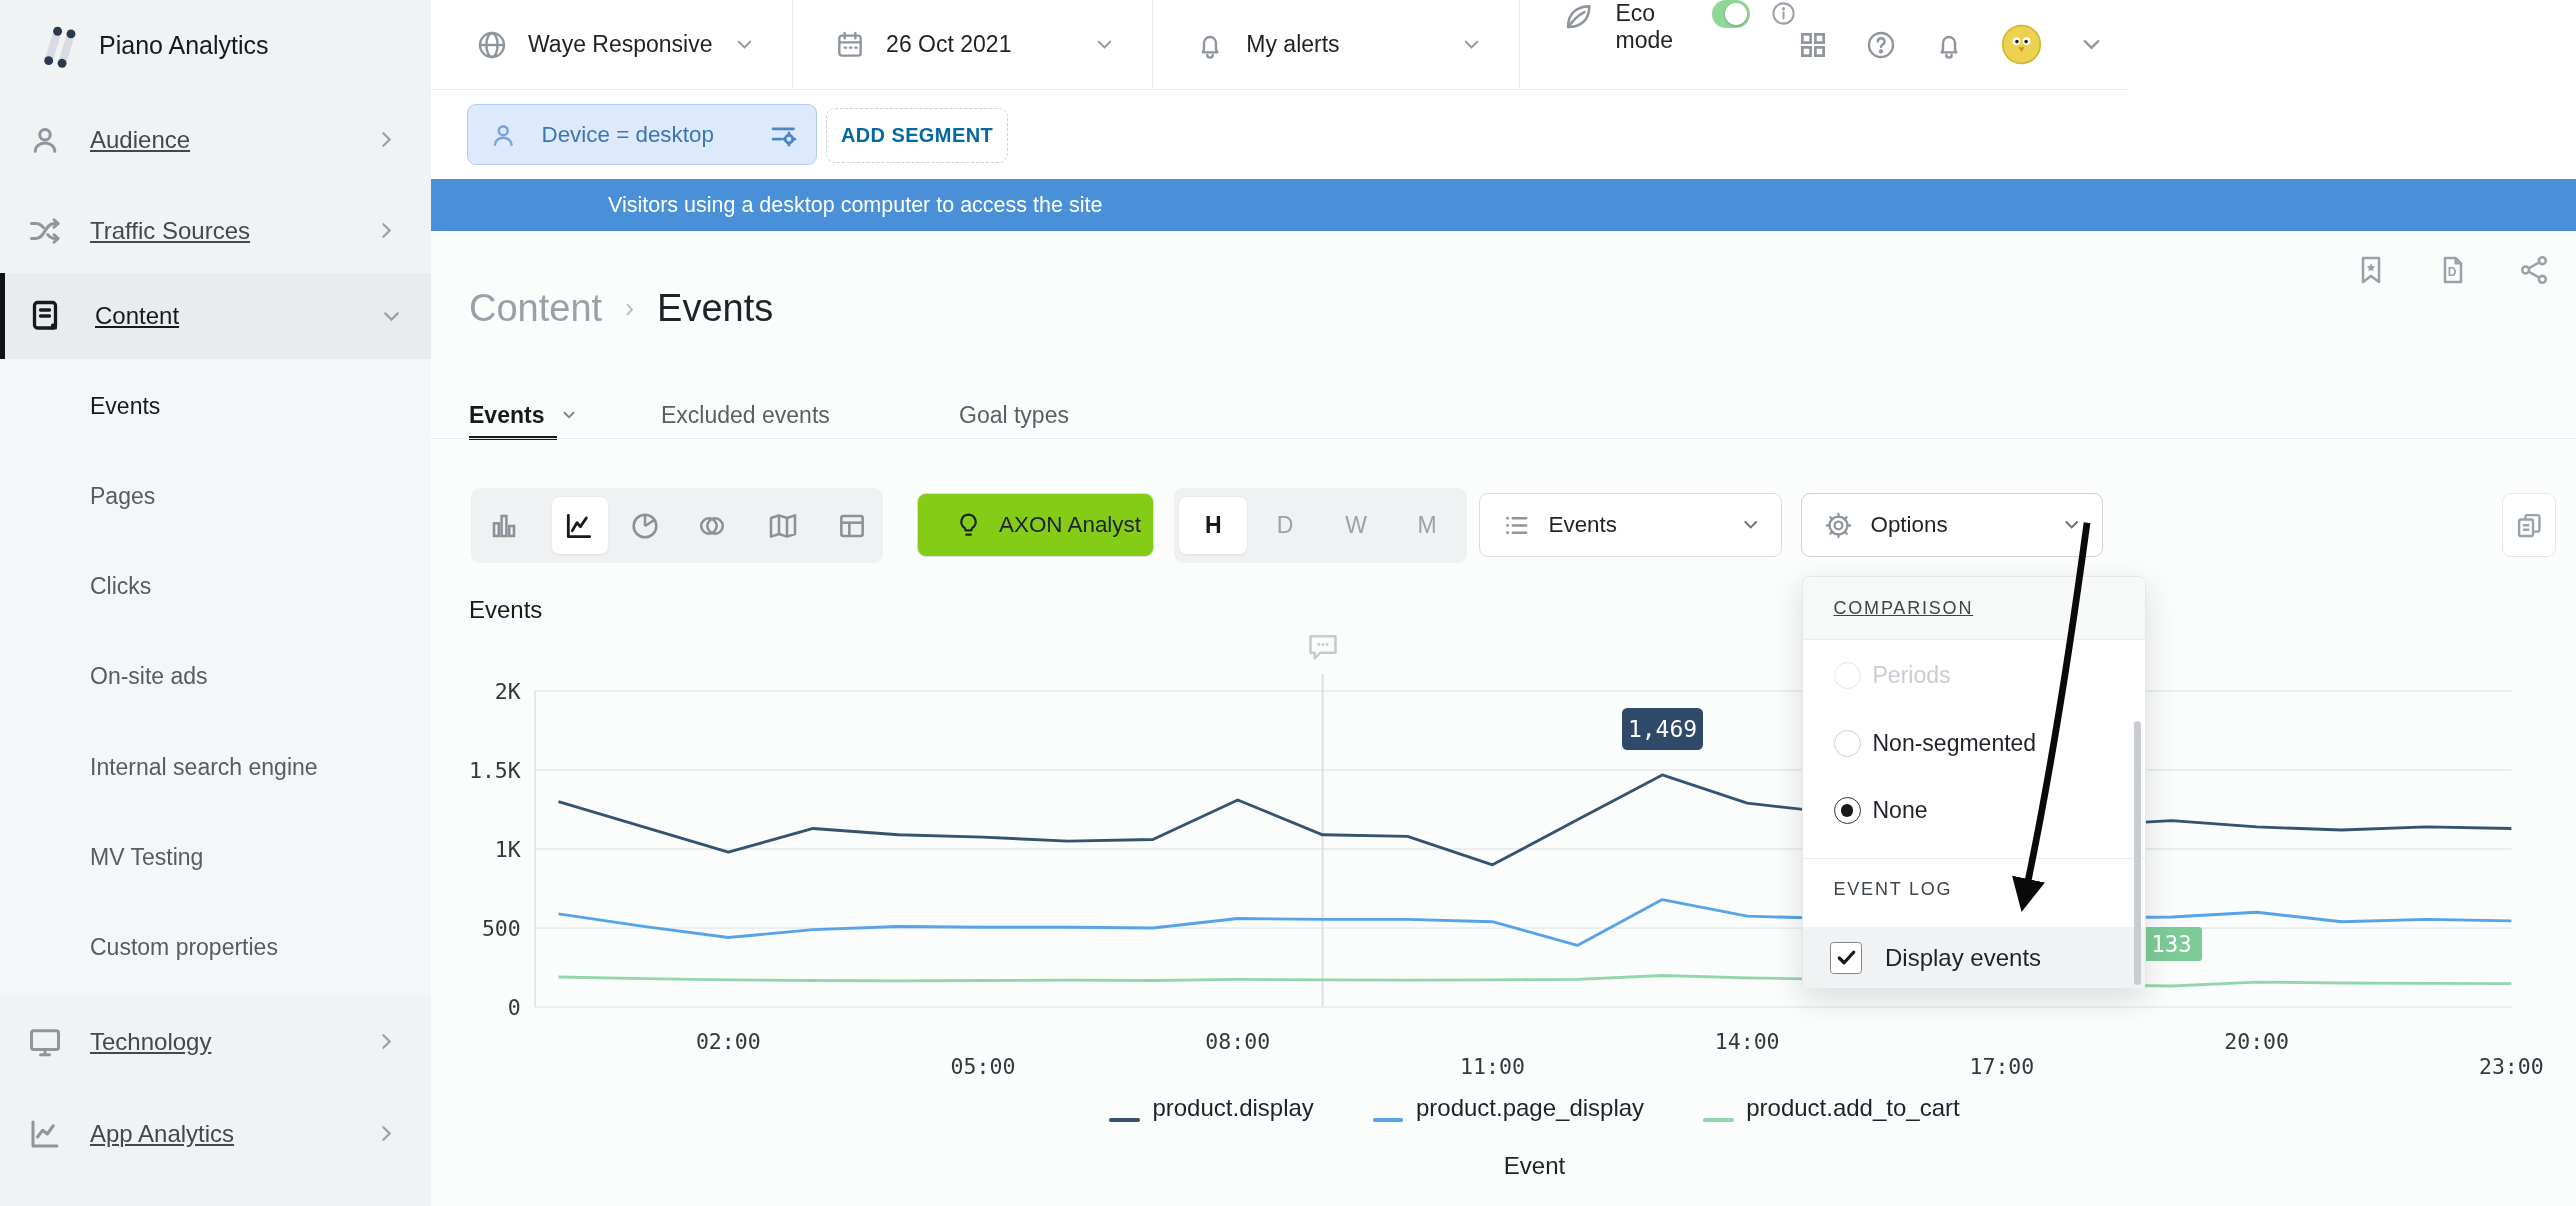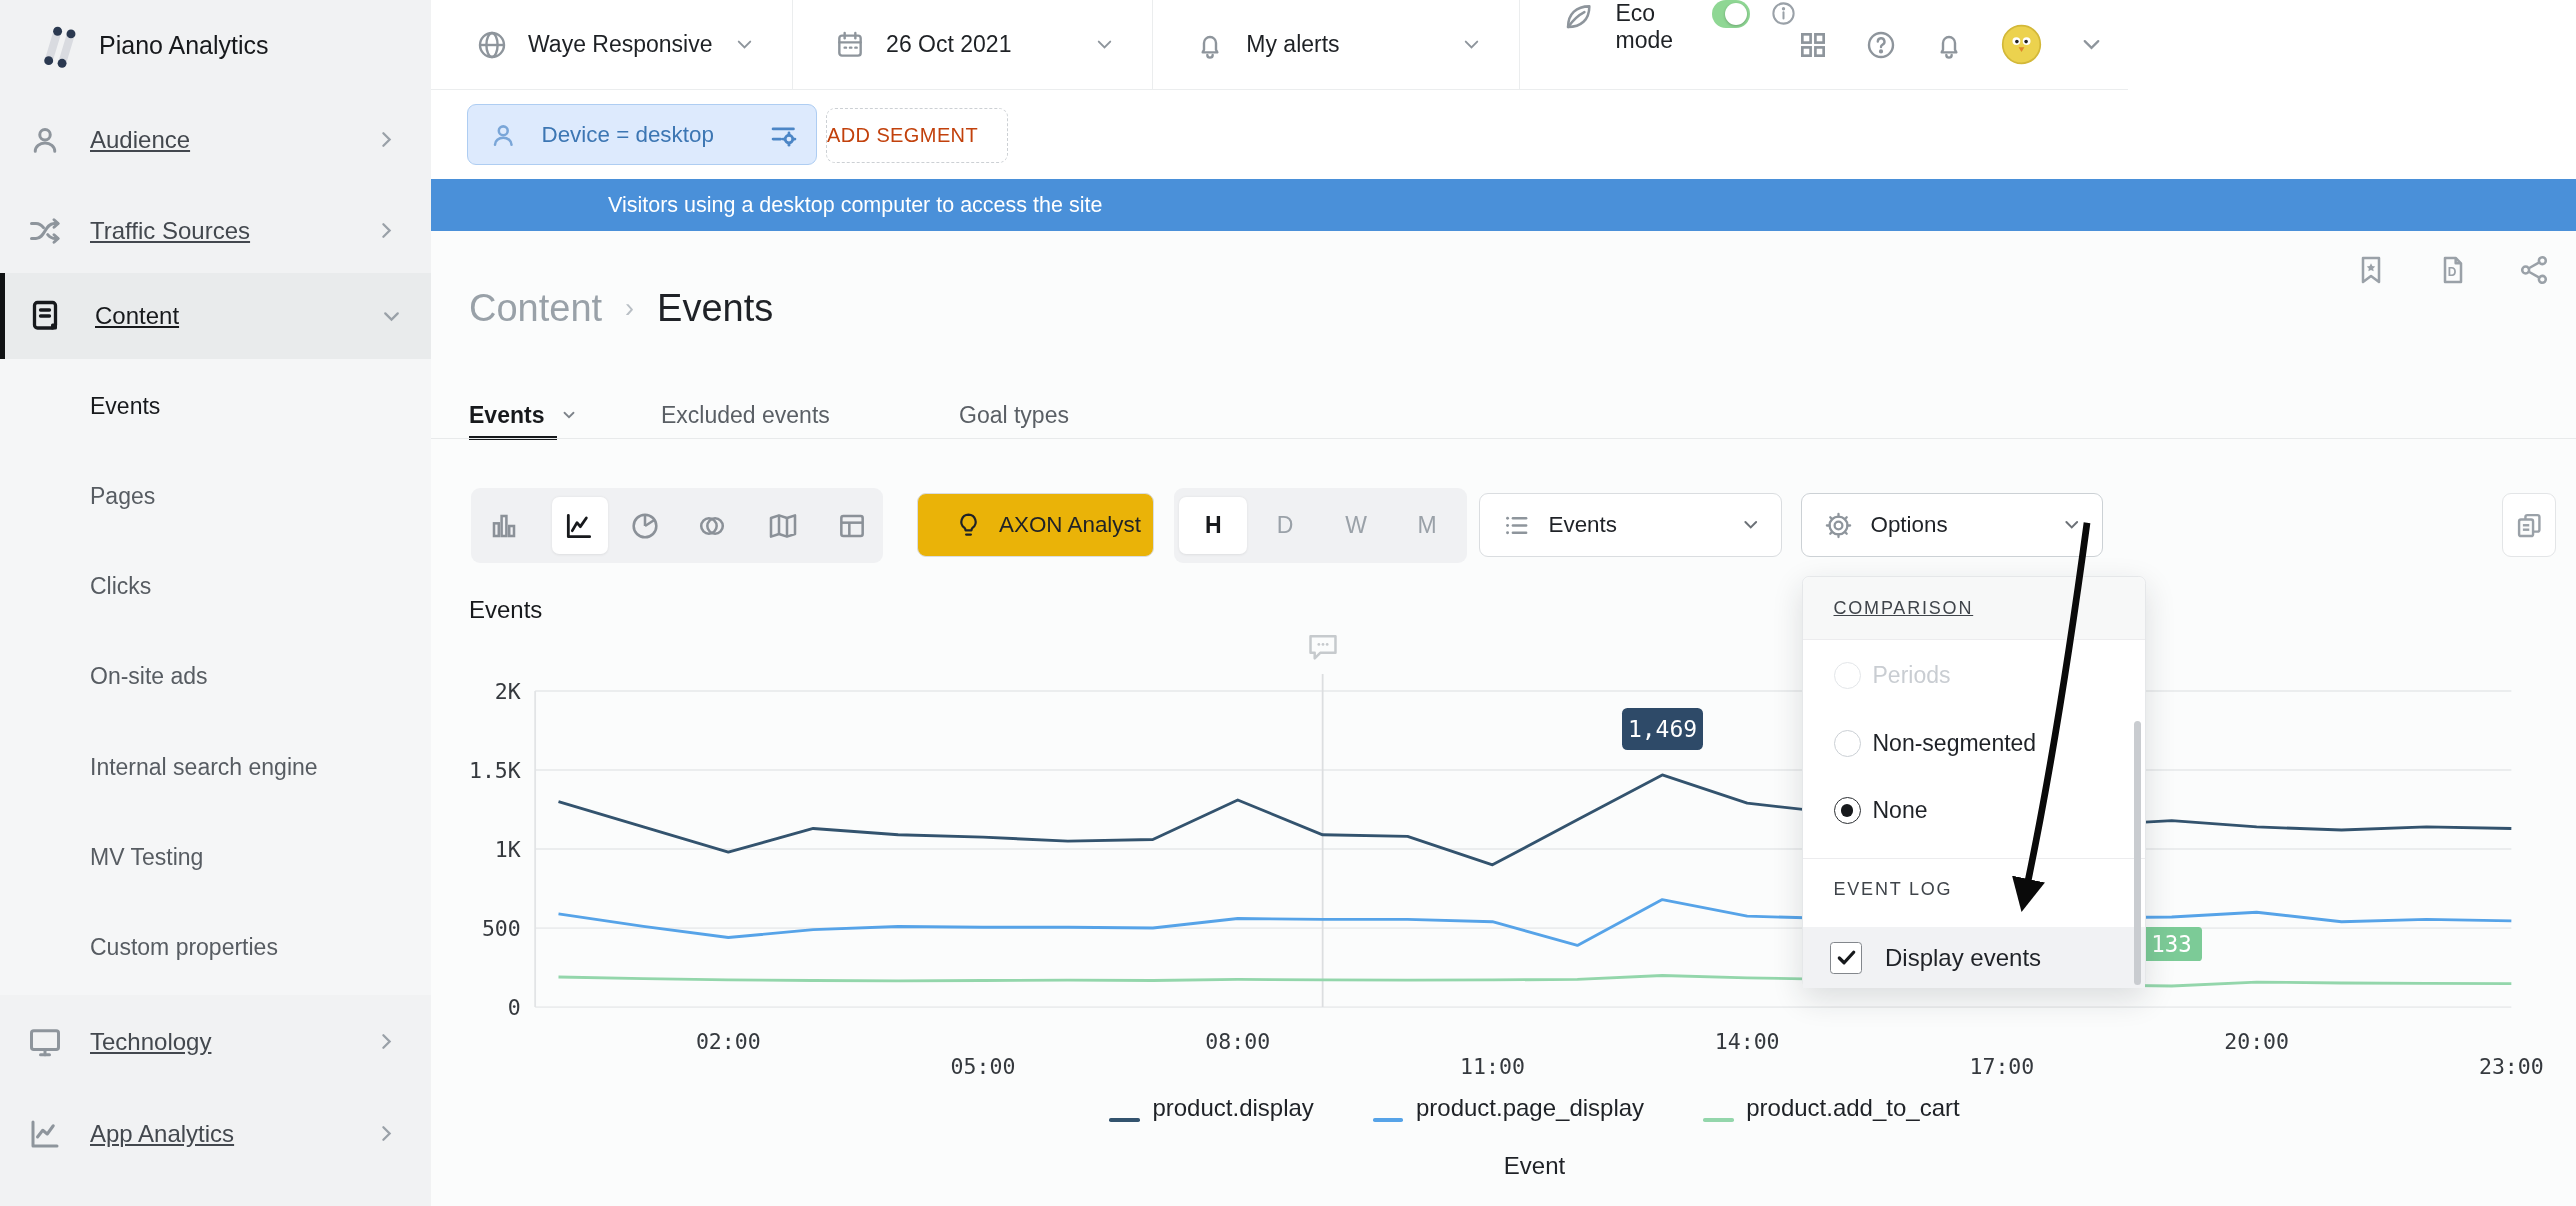--- a/index.html
+++ b/index.html
@@ -41,22 +41,22 @@
                   background:#fff; box-shadow:0 0.9px 2.7px rgba(0,0,0,.25); }
   .tb-info { margin-left:20px; color:#9aa1a8; }
   .tb-right { margin-left:auto; display:flex; align-items:center; gap:36px; padding-right:23px; }
 
   
   #segmentbar { position:absolute; left:431px; top:90px; width:2145px; height:89px; background:#fff; }
   #segment-chip { position:absolute; left:36px; top:14.4px; width:350px; height:61px; background:#ddeafd;
                   border:1.8px solid #aecdf2; border-radius:9px; display:flex; align-items:center; cursor:pointer; }
   #segment-chip .chip-label { font-size:22.4px; color:#3c76b3; margin-left:23px; }
   #add-segment { position:absolute; left:395px; top:18px; width:182px; height:55px; background:#fff;
-                 border:1.8px dashed #ccd0d4; border-radius:9px; display:flex; align-items:center; 
-                 font-size:20px; font-weight:400; letter-spacing:0.4px; color:#c2410c; cursor:pointer; }
+                 border:1.8px dashed #ccd0d4; border-radius:9px; display:flex; align-items:center; justify-content:center;
+                 font-size:20px; font-weight:700; letter-spacing:0.4px; color:#0369a1; cursor:pointer; }
   #banner { position:absolute; left:431px; top:179px; width:2145px; height:52px; line-height:52px;
             padding-left:177px; color:#fff; font-size:21.5px; font-weight:500; }
 
   
   #main { position:absolute; left:431px; top:231px; width:2145px; height:976px; background:#fbfcfc; }
   #header-actions { position:absolute; top:23px; right:25px; display:flex; gap:50px; }
   #header-actions .hico { color:#9aa1a8; cursor:pointer; }
   #breadcrumb { position:absolute; left:38px; top:56px; display:flex; align-items:center; }
   #bc-parent { font-size:38px; color:#99a1a8; cursor:pointer; }
   #bc-sep { font-size:27px; color:#b9bfc5; margin:0 23px; }
@@ -67,21 +67,21 @@
   #tab-excluded { left:230px; } #tab-goals { left:528px; }
   #tab-underline { position:absolute; left:38px; top:205px; width:88px; height:3.6px; background:#17191c; }
   #tabs-divider { position:absolute; left:0; top:207px; width:2145px; height:0.9px; background:#e8eaeb; }
 
   
   #viz-group { position:absolute; left:40px; top:257px; width:412px; height:75px; background:#f0f1f3; border-radius:9px; }
   .vz { position:absolute; top:21.5px; width:32px; height:32px; color:#8b9198; cursor:pointer; }
   #vz-active-tile { position:absolute; left:81px; top:9px; width:56px; height:57px; background:#fff; border-radius:7.2px;
                     box-shadow:0 0.9px 2.7px rgba(0,0,0,.08); }
   .vz.active { color:#17191c; }
-  #btn-axon { position:absolute; left:486px; top:262px; width:237px; height:64px; background:#eab308; border:1.8px solid #dadde0;
+  #btn-axon { position:absolute; left:486px; top:262px; width:237px; height:64px; background:#84cc16; border:1.8px solid #dadde0;
               border-radius:9px; display:flex; align-items:center; justify-content:center; gap:16px; cursor:pointer;padding-left:24px; }
   #btn-axon span { font-size:22.4px; color:#1f2227; }
   #gran-group { position:absolute; left:743px; top:257px; width:293px; height:75px; background:#f0f1f3; border-radius:9px; }
   #gran-active-tile { position:absolute; left:5.4px; top:9px; width:68px; height:57px; background:#fff; border-radius:7.2px;
                       box-shadow:0 0.9px 2.7px rgba(0,0,0,.08); }
   .gran { position:absolute; top:0; height:75px; width:68px; display:flex; align-items:center; justify-content:center;
           font-size:23px; color:#9aa1a8; cursor:pointer; }
   .gran.active { color:#17191c; font-weight:600; }
   .dd-btn { position:absolute; top:262px; height:64px; background:#fff; border:1.8px solid #dadde0; border-radius:9px;
             display:flex; align-items:center; cursor:pointer; }

